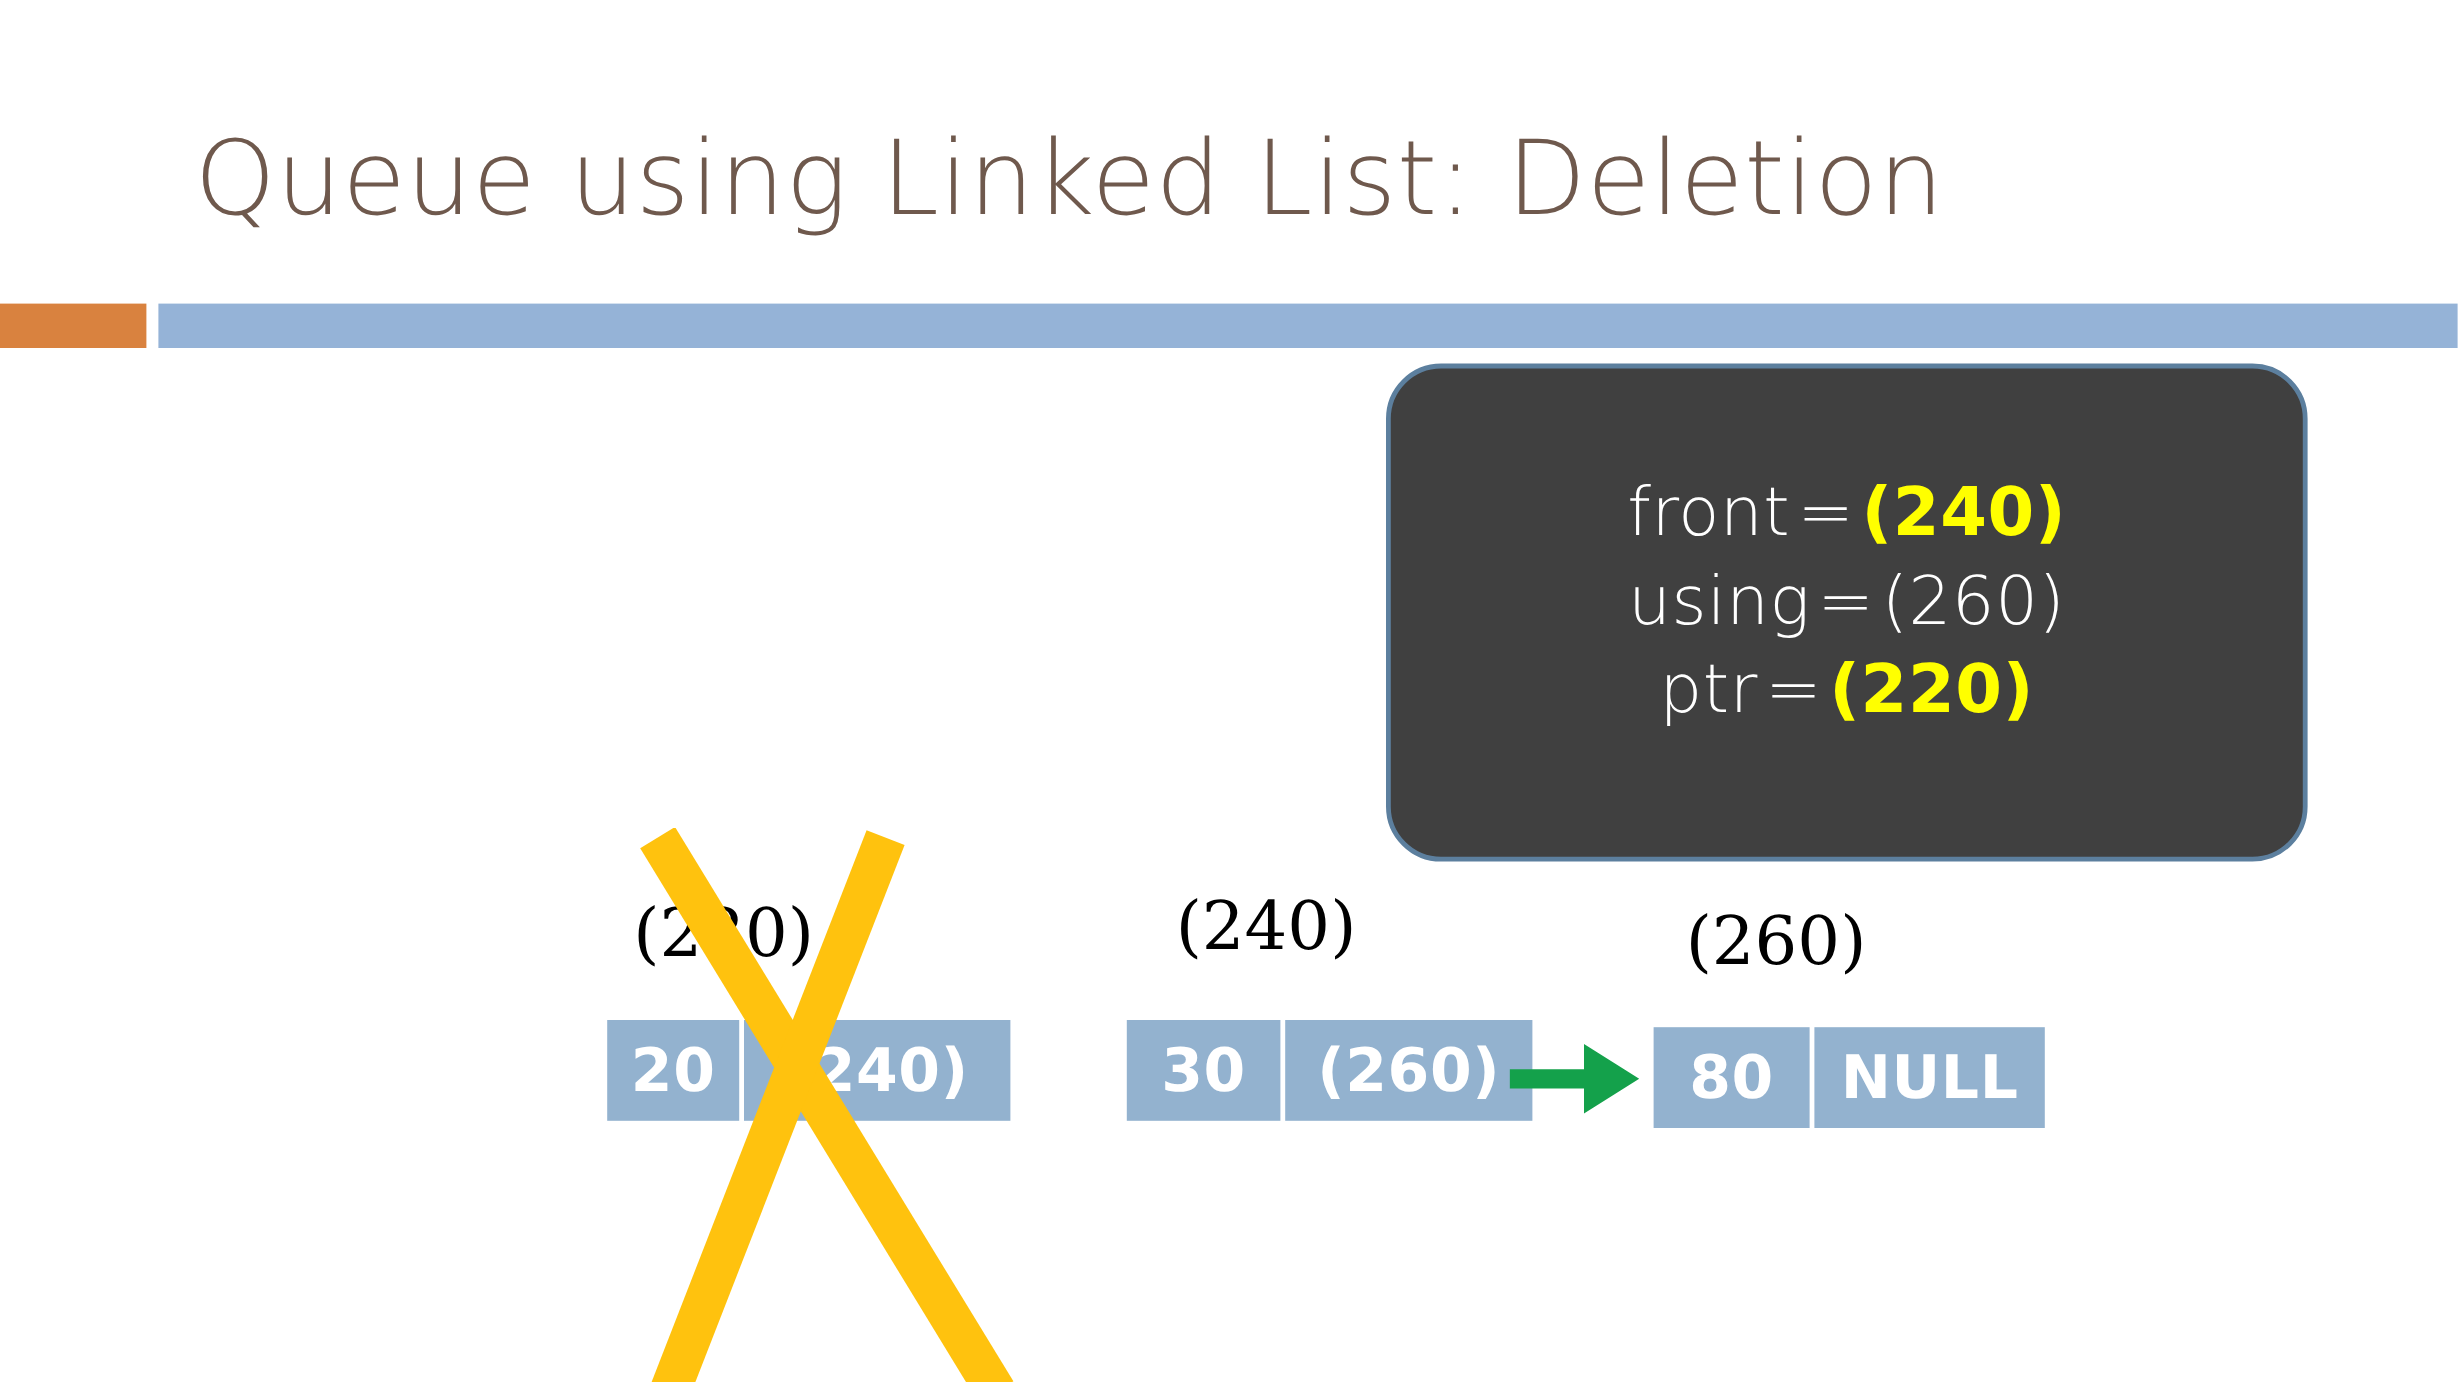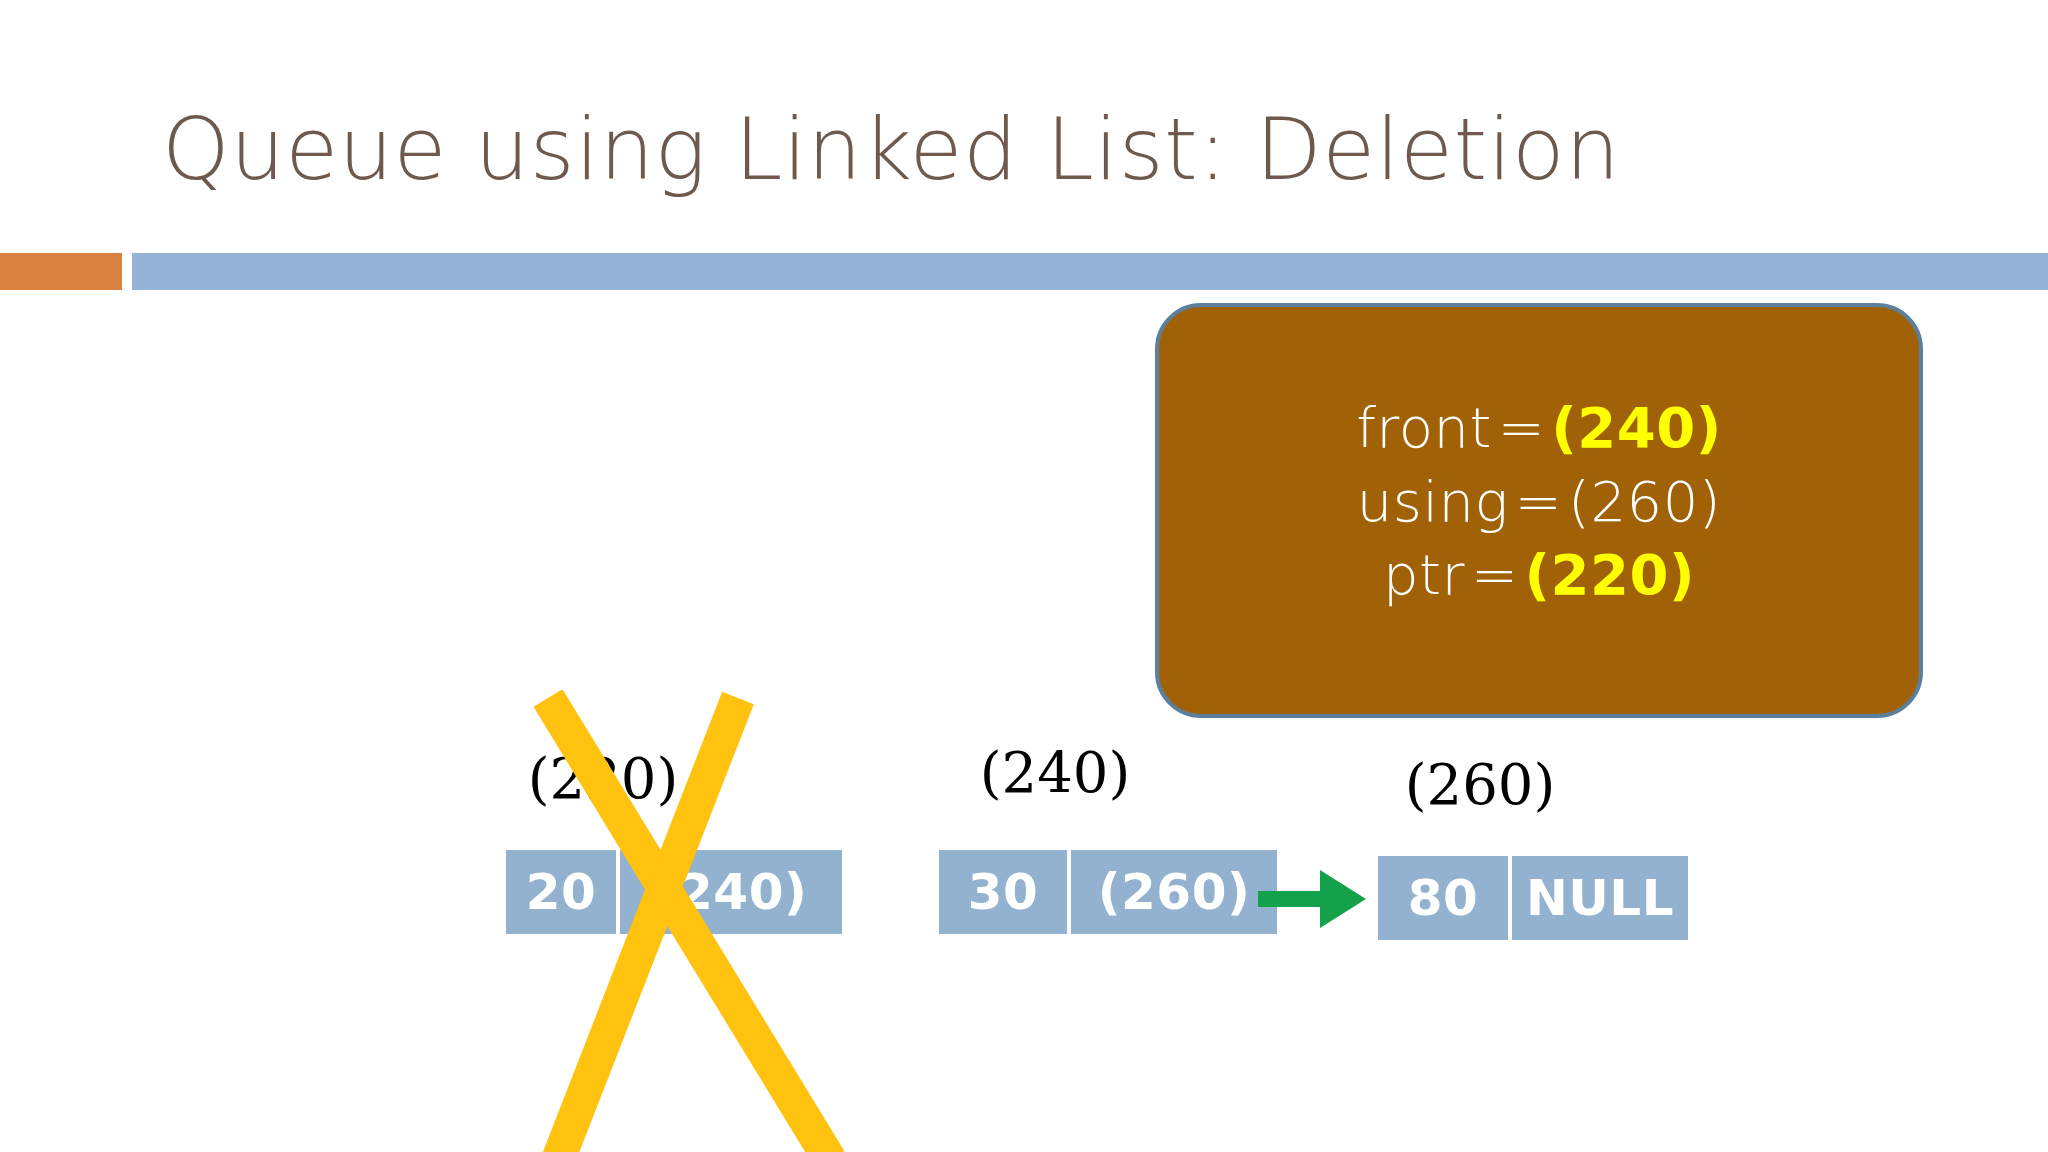--- a/index.html
+++ b/index.html
@@ -50,21 +50,21 @@
   }
 
   
   #state-box {
     position: absolute;
     left: 1155px;
     top: 303px;
     width: 768px;
     height: 415px;
     box-sizing: border-box;
-    background: #a16207;
+    background: #404040;
     border: 4px solid #5C7F9E;
     border-radius: 46px;
     display: flex;
     flex-direction: column;
     justify-content: center;
     align-items: center;
     padding-bottom: 18px;
   }
   .state-row {
     font-family: "DejaVu Sans", sans-serif;
@@ -135,21 +135,21 @@
   #node-2 .node-label { left: 0; top: 0; width: 300px; }
   #node-2 .node-cells { left: 16px; top: 110px; }
   #node-2 .cell-data { width: 128px; }
   #node-2 .cell-next { width: 206px; }
 
   
   #node-3 { left: 1360px; top: 752px; width: 358px; }
   #node-3 .node-label { left: 0; top: 0; width: 240px; }
   #node-3 .node-cells { left: 0px; top: 104px; }
   #node-3 .cell-data { width: 130px; }
-  #node-3 .cell-next { width: 176px; }
+  #node-3 .cell-next { width: 192px; }
 
   
   #link-arrow {
     position: absolute;
     left: 1258px;
     top: 862px;
     width: 110px;
     height: 74px;
   }
 

